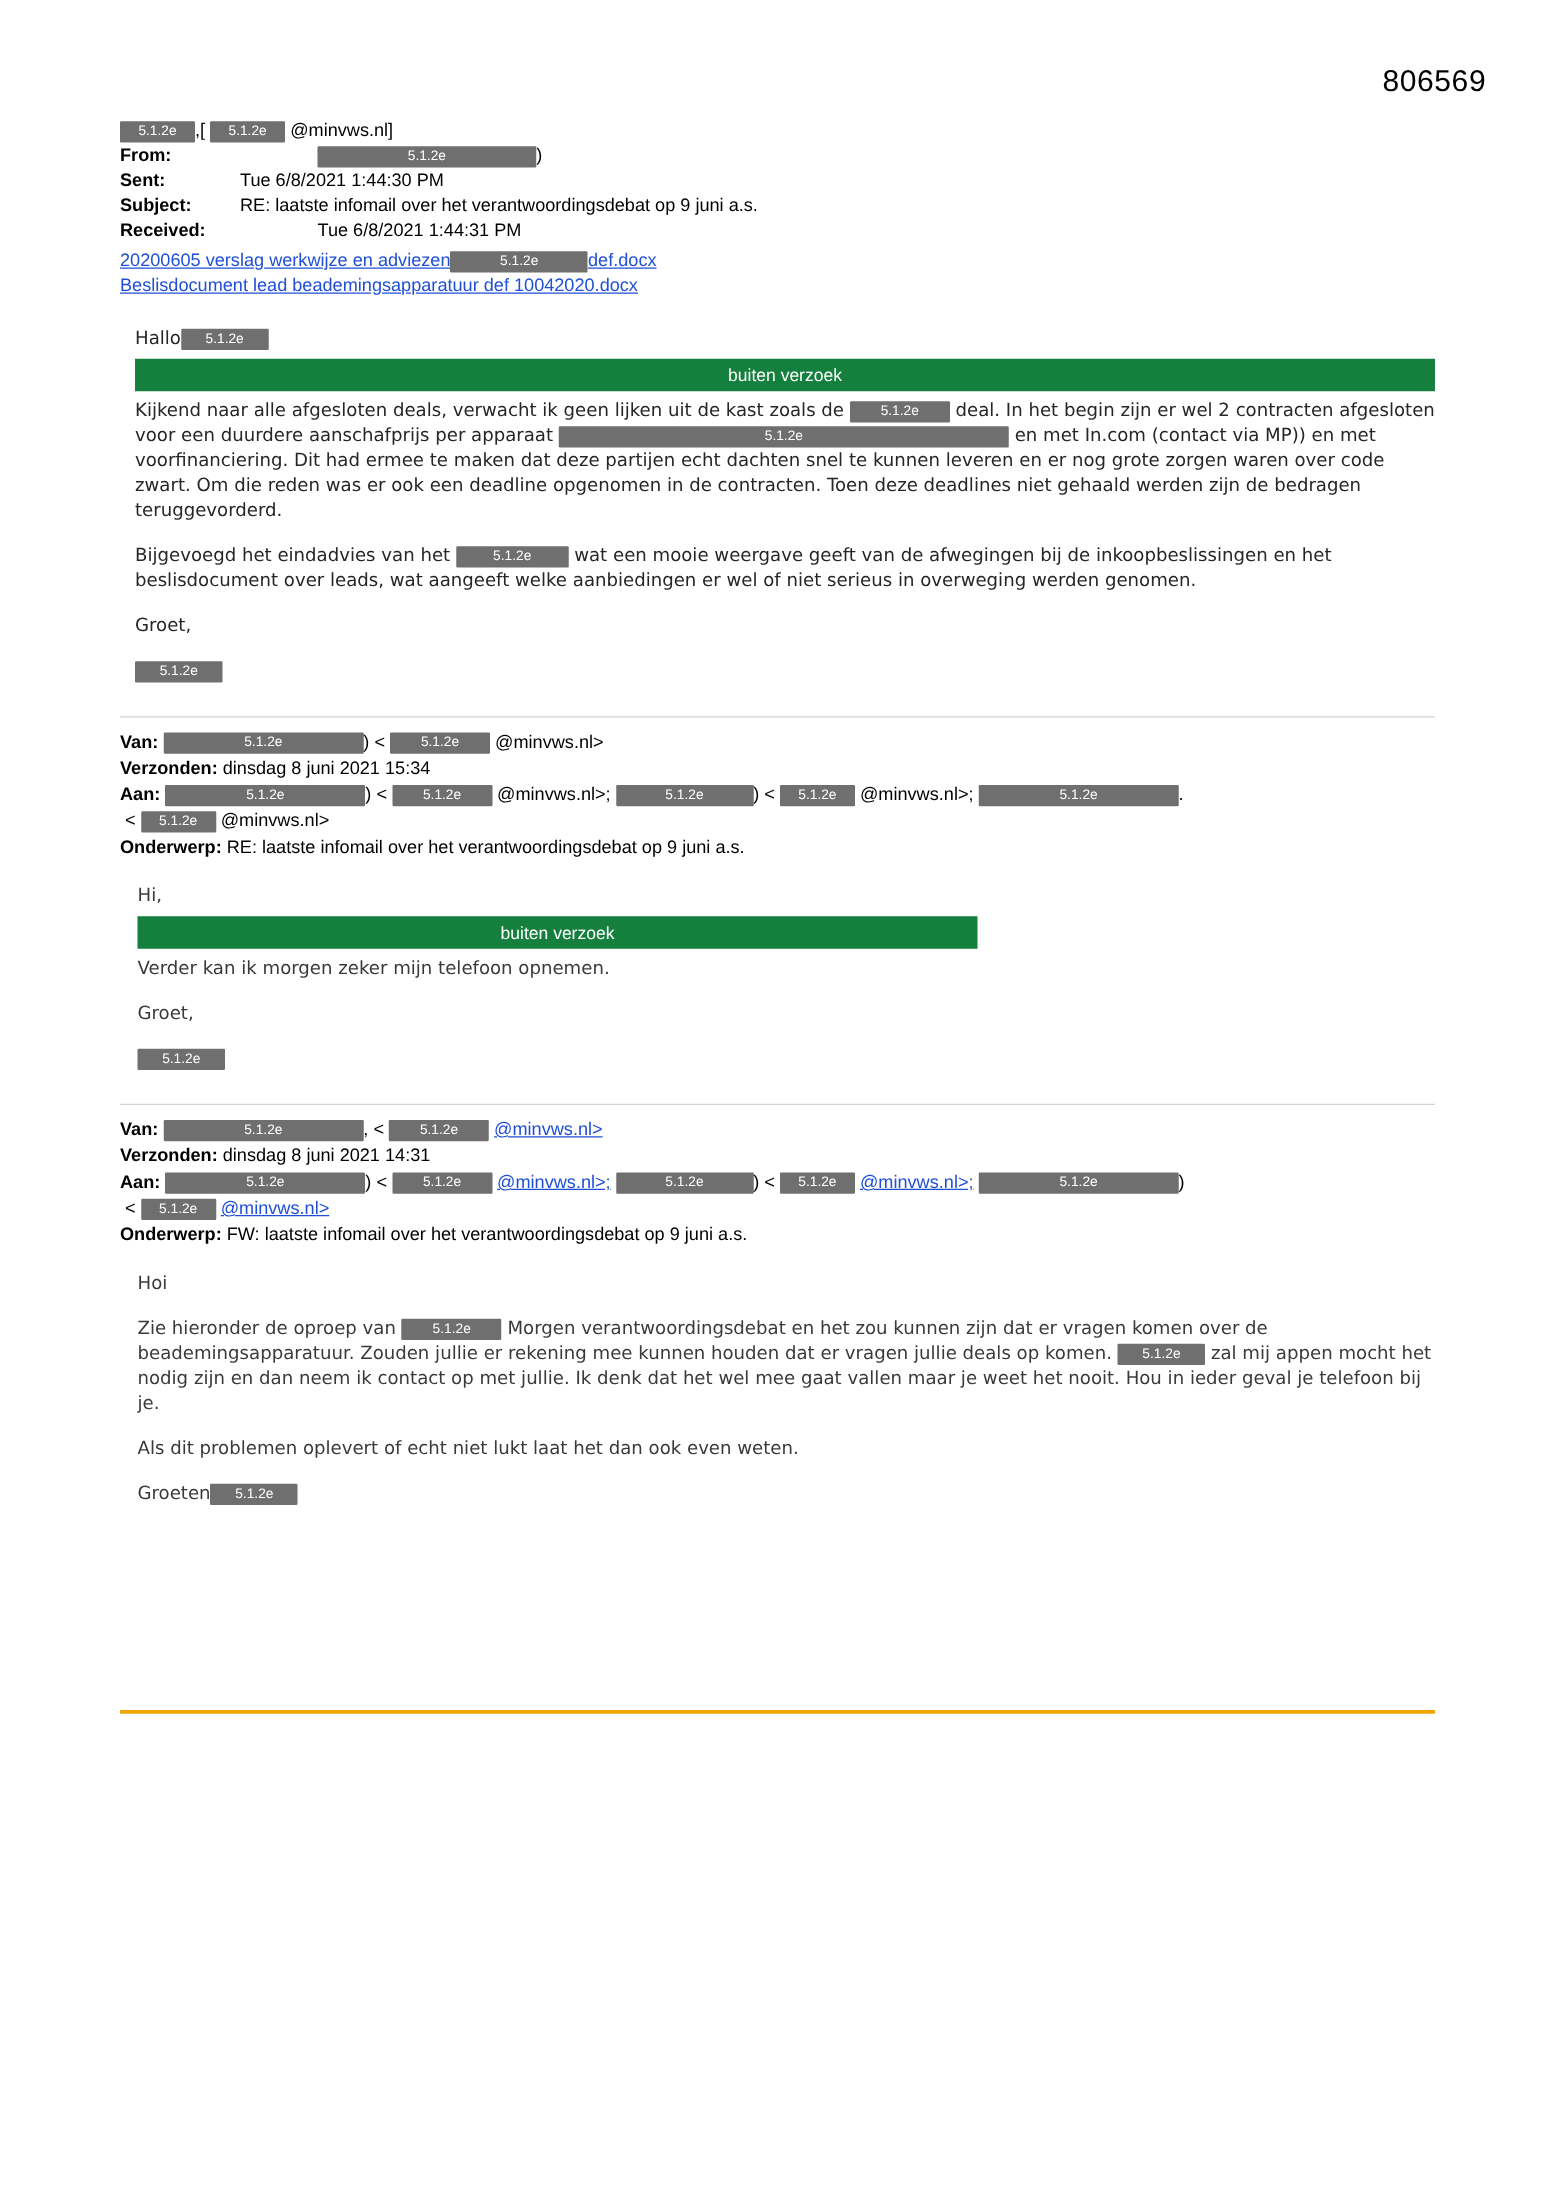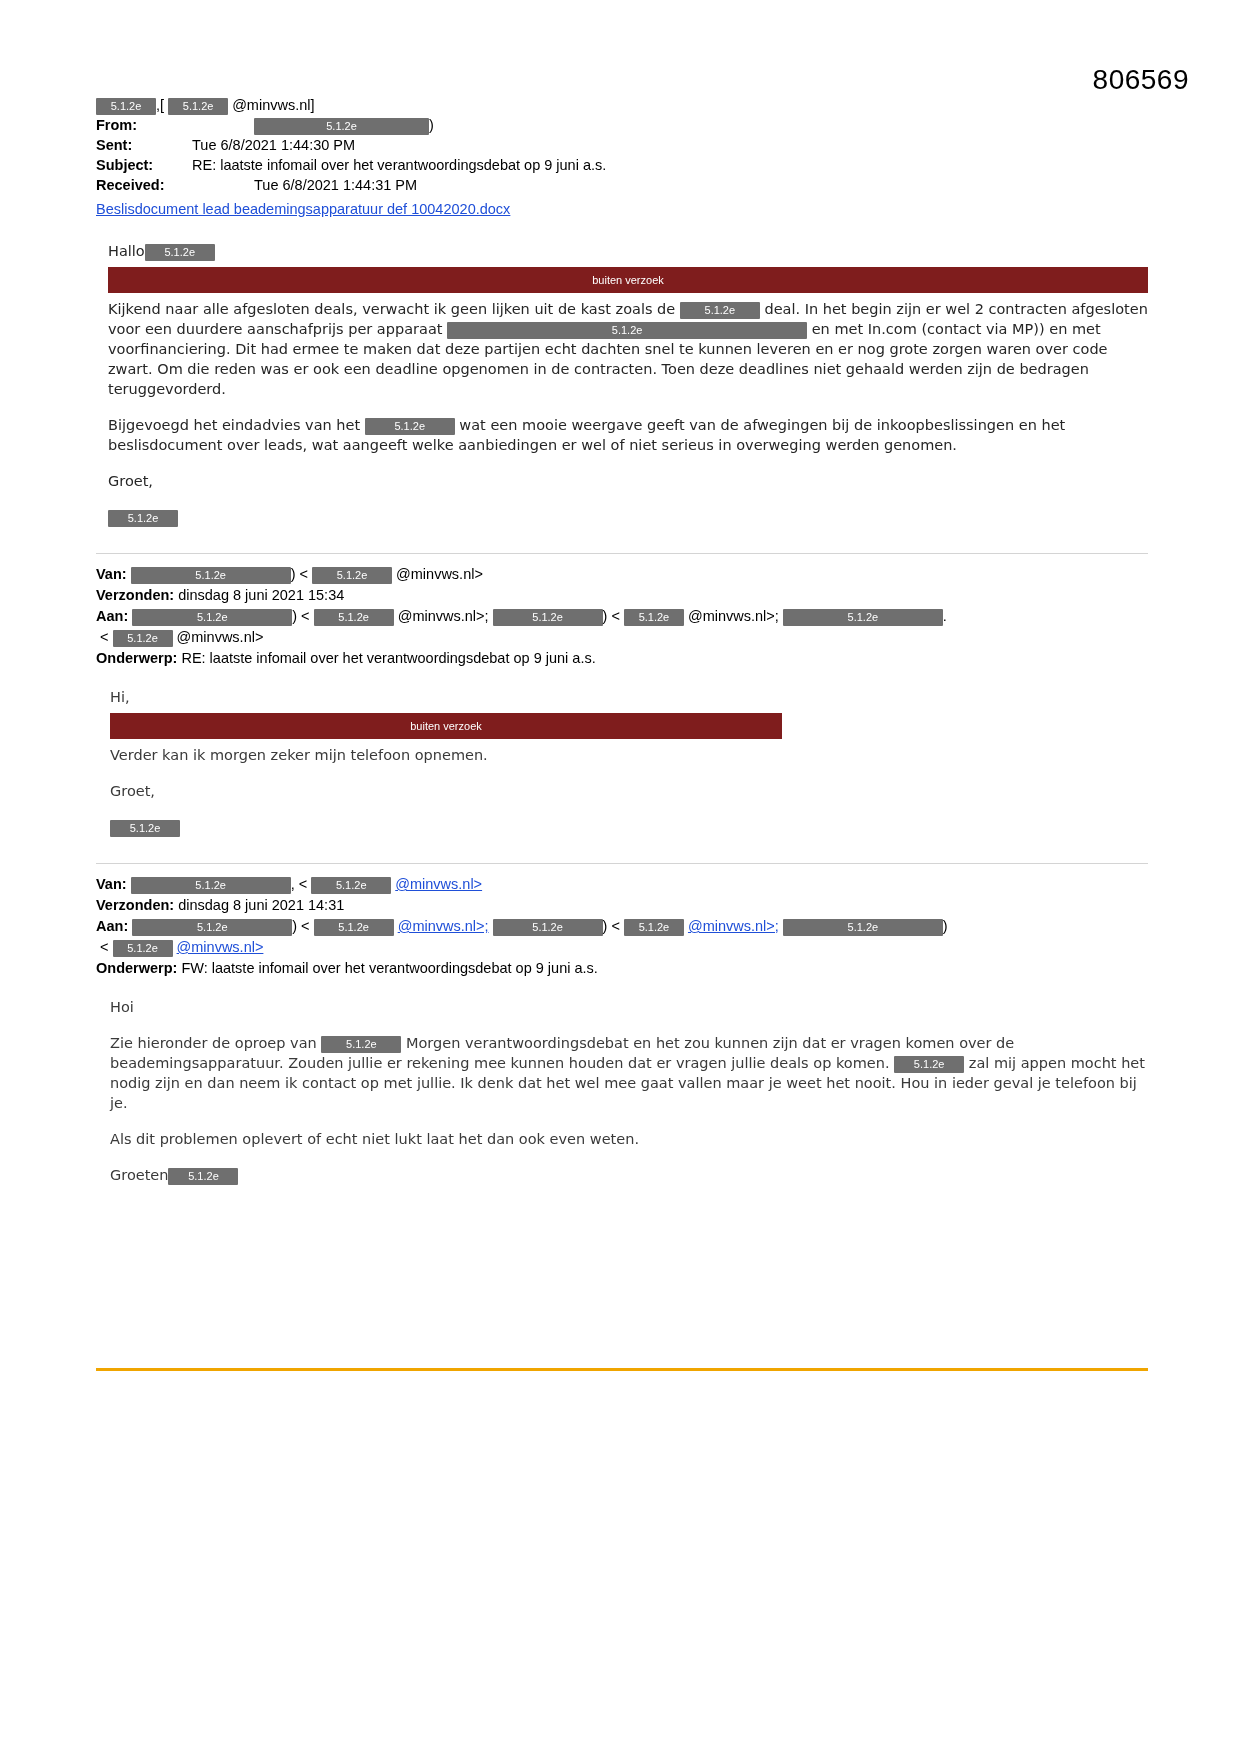--- a/index.html
+++ b/index.html
@@ -15,23 +15,23 @@
     color: #1a1a1a;
   }
   .page {
     position: relative;
     width: 1241px;
     height: 1754px;
     box-sizing: border-box;
   }
   .doc-number {
     position: absolute;
-    top: 64px;
+    top: 52px;
     right: 52px;
-    font-size: 28px;
+    font-size: 24px;
     font-family: "Liberation Sans", sans-serif;
     color: #000;
     letter-spacing: 0.5px;
   }
   .content {
     position: absolute;
     left: 96px;
     top: 96px;
     width: 1052px;
   }
@@ -56,23 +56,23 @@
   .red.w90 { width: 90px; }
   .red.w110 { width: 110px; }
   .red.w120 { width: 120px; }
   .red.w160 { width: 160px; }
   .red.w175 { width: 175px; }
   .red.tall { height: 17px; line-height: 17px; }
 
   
   .bar {
     display: block;
-    background: #7f1d1d;
+    background: #15803d;
     color: #ffffff;
-    font-size: 11px;
+    font-size: 14px;
     font-family: "Liberation Sans", sans-serif;
     text-align: center;
     line-height: 26px;
     height: 26px;
     margin: 6px 0 6px 0;
   }
 
   .hdr-table {
     font-family: "Liberation Sans", sans-serif;
     font-size: 14.5px;
@@ -182,20 +182,21 @@
         <div class="hdr-label">Subject:</div>
         <div class="hdr-val">RE: laatste infomail over het verantwoordingsdebat op 9 juni a.s.</div>
       </div>
 
       <div class="hdr-row">
         <div class="hdr-label">Received:</div>
         <div class="hdr-val"><span class="pad"></span><span>Tue 6/8/2021 1:44:31 PM</span></div>
       </div>
 
       <div style="margin-top:4px;">
+        <span class="attach"><span>20200605 verslag werkwijze en adviezen</span><span class="red w110 tall" style="text-decoration:none;">5.1.2e</span><span>def.docx</span></span>
         <span class="attach">Beslisdocument lead beademingsapparatuur def 10042020.docx</span>
       </div>
     </div>
 
     <div class="body-area">
 
       <div class="para tight">
         <span>Hallo</span><span class="red w70 tall">5.1.2e</span>
       </div>
 

